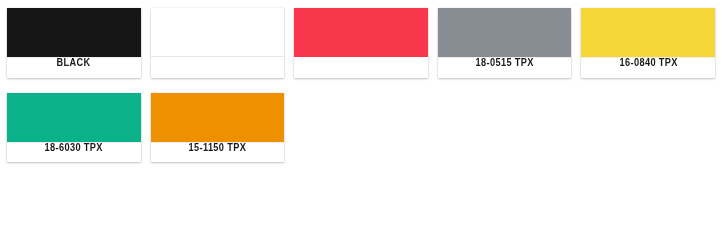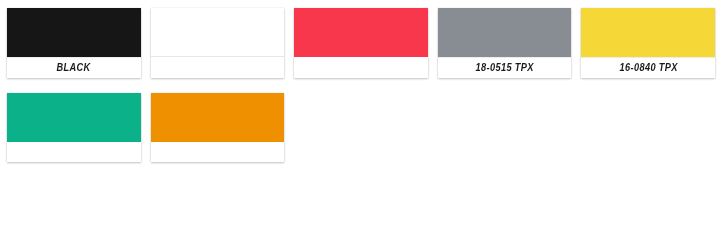--- a/index.html
+++ b/index.html
@@ -45,24 +45,22 @@
 
   
   .swatch-card.is-light .swatch-color {
     border-bottom: 1px solid #e6e6e6;
   }
 
   .swatch-label-band {
     flex: 1 1 auto;
     background: #ffffff;
     display: flex;
-    align-items: center;
     justify-content: center;
     border-top: 1px solid #ededed;
-    font-style: italic;
   }
 
   .swatch-label {
     font-family: "Liberation Sans Narrow", "Liberation Sans", sans-serif;
     font-size: 10px;
     font-weight: bold;
     letter-spacing: 0.4px;
     color: #1a1a1a;
     line-height: 1;
     white-space: nowrap;
@@ -93,17 +91,23 @@
       </div>
     </div>
     <div class="swatch-card">
       <div class="swatch-color" title="#f5d738" style="background-color: rgb(245, 215, 56);"></div>
       <div class="swatch-label-band">
         <span class="swatch-label">16-0840 TPX</span>
       </div>
     </div>
     <div class="swatch-card">
       <div class="swatch-color" title="#0bb189" style="background-color: rgb(11, 177, 137);"></div>
+      <div class="swatch-label-band">
+        <span class="swatch-label">18-6030 TPX</span>
+      </div>
     </div>
     <div class="swatch-card">
       <div class="swatch-color" title="#ef9000" style="background-color: rgb(239, 144, 0);"></div>
+      <div class="swatch-label-band">
+        <span class="swatch-label">15-1150 TPX</span>
+      </div>
     </div>
   </div>
 
 </body></html>

